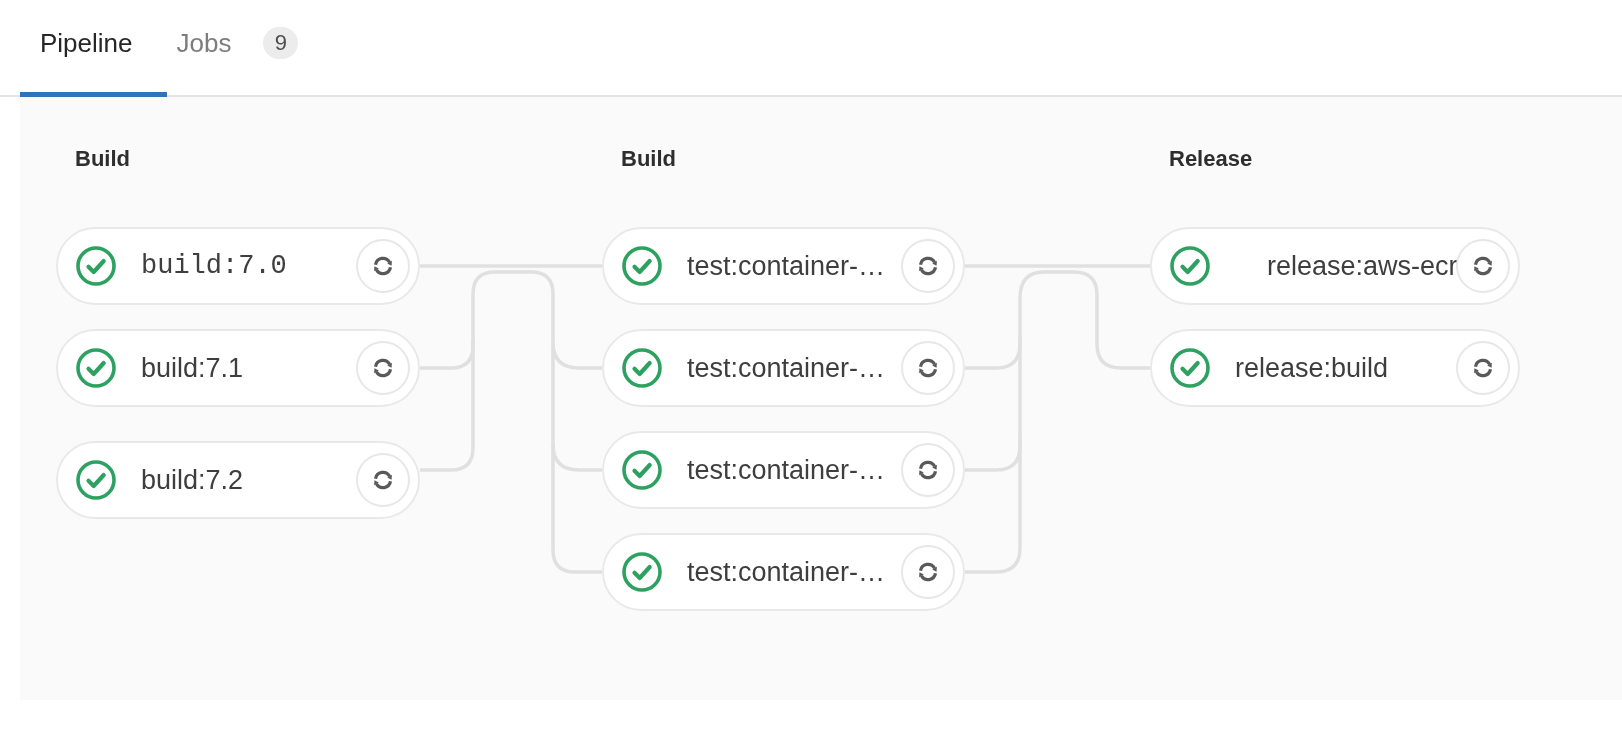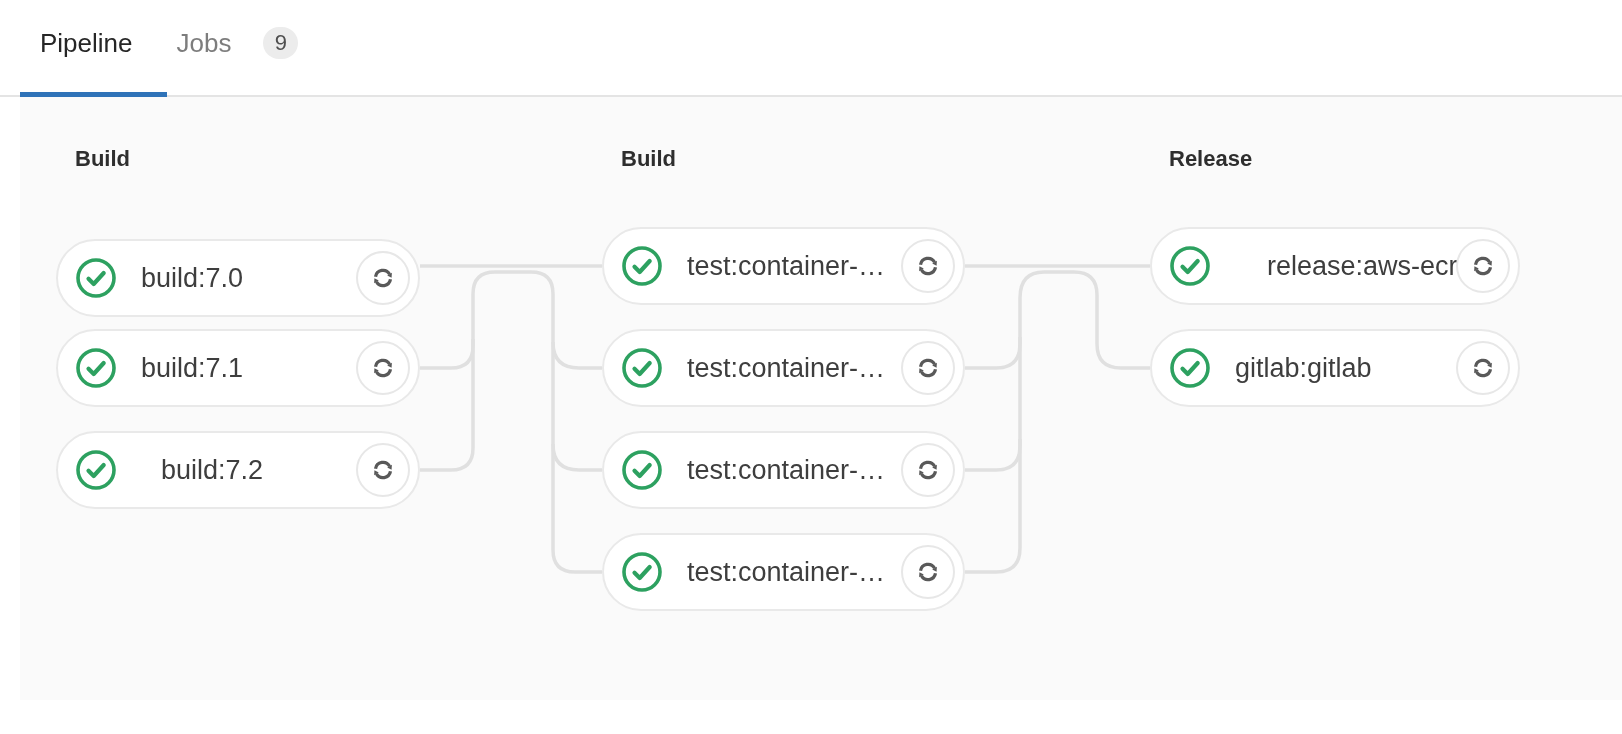--- a/index.html
+++ b/index.html
@@ -82,21 +82,21 @@
     <path d="M533 347 Q533 373 559 373 H582"></path>
 
     <path d="M945 169 H1130"></path>
     <path d="M945 475 H976 Q1000 475 1000 451 V201 Q1000 175 1024 175 H1054 Q1077 175 1077 198 V247 Q1077 271 1101 271 H1130"></path>
     <path d="M945 271 H976 Q1000 271 1000 247 V240"></path>
     <path d="M945 373 H976 Q1000 373 1000 349 V342"></path>
   </svg>
   <div id="stages">
       <div class="stage" style="left: 36px; width: 364px;">
         <h3 class="stage-title">Build</h3>
-        <div class="pill" style="top: 142px;">
+        <div class="pill" style="top: 130px; font-family: Liberation Mono, monospace;">
     <span class="check">
       <svg width="44" height="44" viewBox="0 0 44 44">
         <circle cx="22" cy="22" r="18" fill="#ffffff" stroke="currentColor" stroke-width="3.6"></circle>
         <path d="M14.5 22.8l5.2 5.2 10-11" fill="none" stroke="currentColor" stroke-width="4.2" stroke-linecap="round" stroke-linejoin="round"></path>
       </svg>
     </span>
     <span class="joblabel">build:7.0</span>
     <button class="retry">
       <span class="retry-glyph">
         <svg width="26" height="26" viewBox="0 0 24 24">
@@ -120,21 +120,21 @@
       <span class="retry-glyph">
         <svg width="26" height="26" viewBox="0 0 24 24">
           <path d="M5.1 10.8 A7 7 0 0 1 18.1 8.5" fill="none" stroke="currentColor" stroke-width="3"></path>
           <polygon points="19.9,11.8 15.9,9.8 20.2,7.2" fill="currentColor"></polygon>
           <path d="M18.9 13.2 A7 7 0 0 1 5.9 15.5" fill="none" stroke="currentColor" stroke-width="3"></path>
           <polygon points="4.1,12.2 8.1,14.2 3.8,16.8" fill="currentColor"></polygon>
         </svg>
       </span>
     </button>
   </div>
-        <div class="pill" style="top: 334px; gap: 20px;">
+        <div class="pill" style="top: 344px;">
     <span class="check">
       <svg width="44" height="44" viewBox="0 0 44 44">
         <circle cx="22" cy="22" r="18" fill="#ffffff" stroke="currentColor" stroke-width="3.6"></circle>
         <path d="M14.5 22.8l5.2 5.2 10-11" fill="none" stroke="currentColor" stroke-width="4.2" stroke-linecap="round" stroke-linejoin="round"></path>
       </svg>
     </span>
     <span class="joblabel">build:7.2</span>
     <button class="retry">
       <span class="retry-glyph">
         <svg width="26" height="26" viewBox="0 0 24 24">
@@ -247,21 +247,21 @@
       </span>
     </button>
   </div>
         <div class="pill" style="top: 232px;">
     <span class="check">
       <svg width="44" height="44" viewBox="0 0 44 44">
         <circle cx="22" cy="22" r="18" fill="#ffffff" stroke="currentColor" stroke-width="3.6"></circle>
         <path d="M14.5 22.8l5.2 5.2 10-11" fill="none" stroke="currentColor" stroke-width="4.2" stroke-linecap="round" stroke-linejoin="round"></path>
       </svg>
     </span>
-    <span class="joblabel">gitlab:gitlab</span>
+    <span class="joblabel">release:build</span>
     <button class="retry">
       <span class="retry-glyph">
         <svg width="26" height="26" viewBox="0 0 24 24">
           <path d="M5.1 10.8 A7 7 0 0 1 18.1 8.5" fill="none" stroke="currentColor" stroke-width="3"></path>
           <polygon points="19.9,11.8 15.9,9.8 20.2,7.2" fill="currentColor"></polygon>
           <path d="M18.9 13.2 A7 7 0 0 1 5.9 15.5" fill="none" stroke="currentColor" stroke-width="3"></path>
           <polygon points="4.1,12.2 8.1,14.2 3.8,16.8" fill="currentColor"></polygon>
         </svg>
       </span>
     </button>

